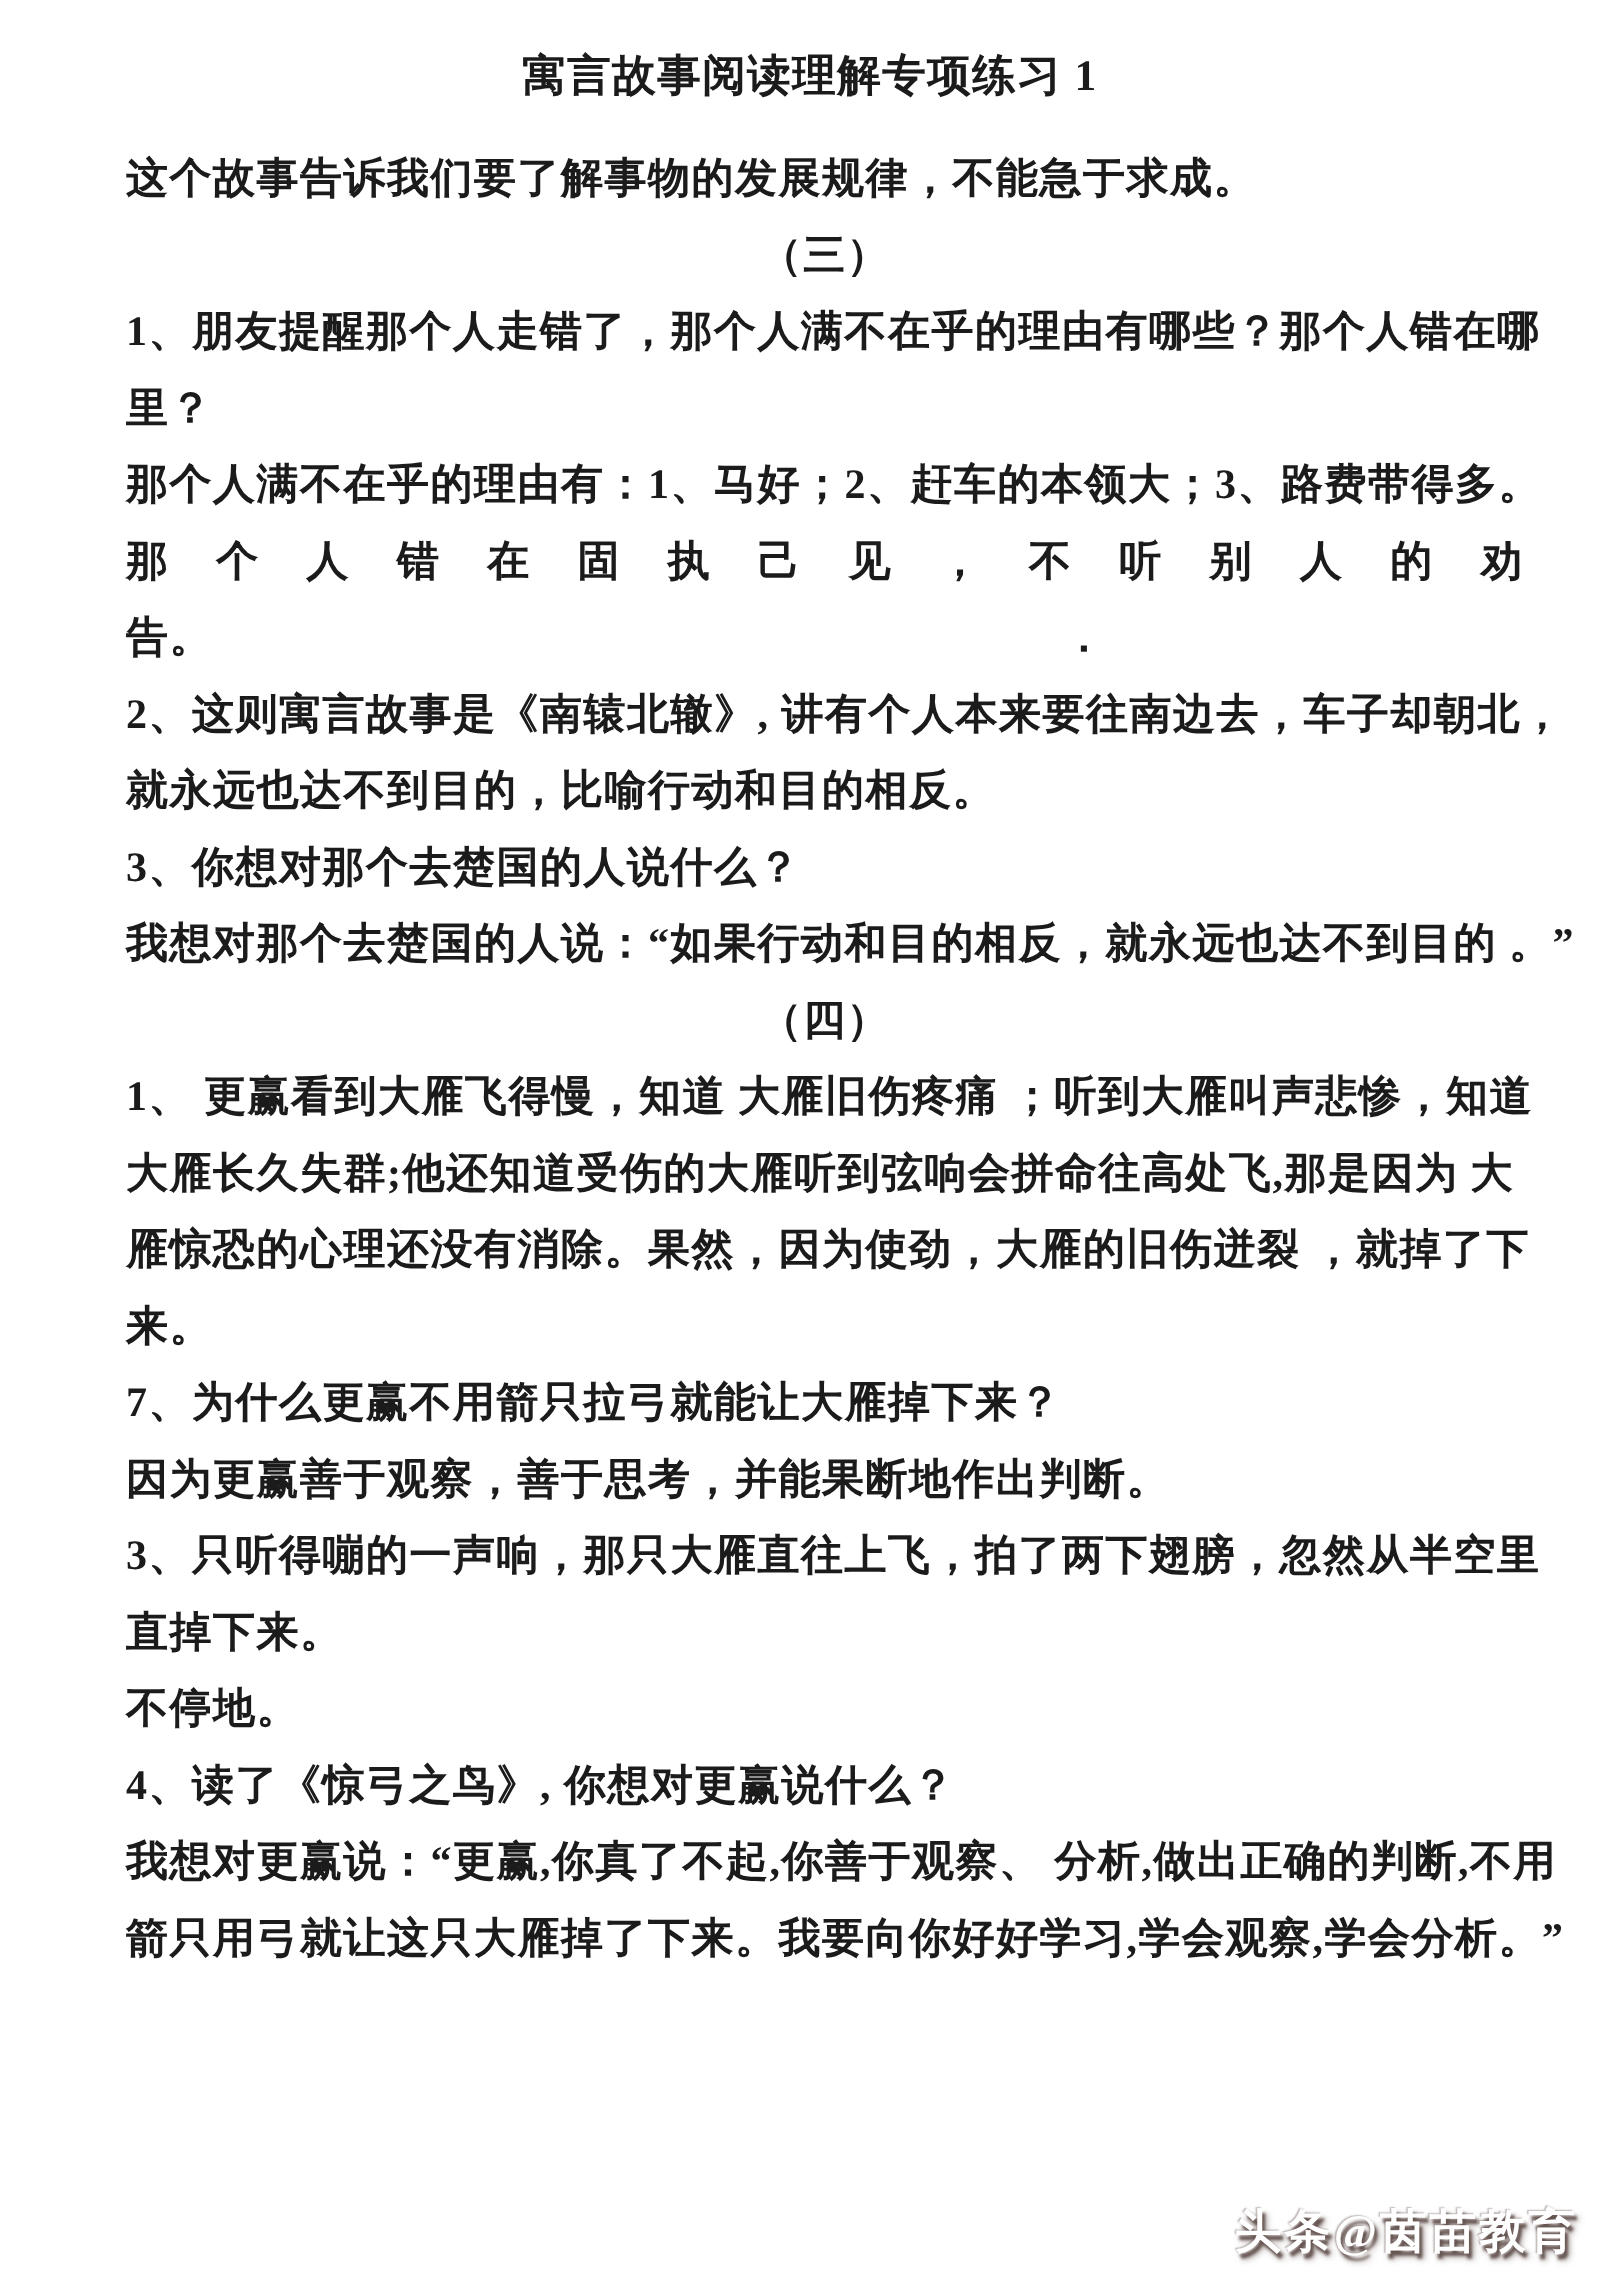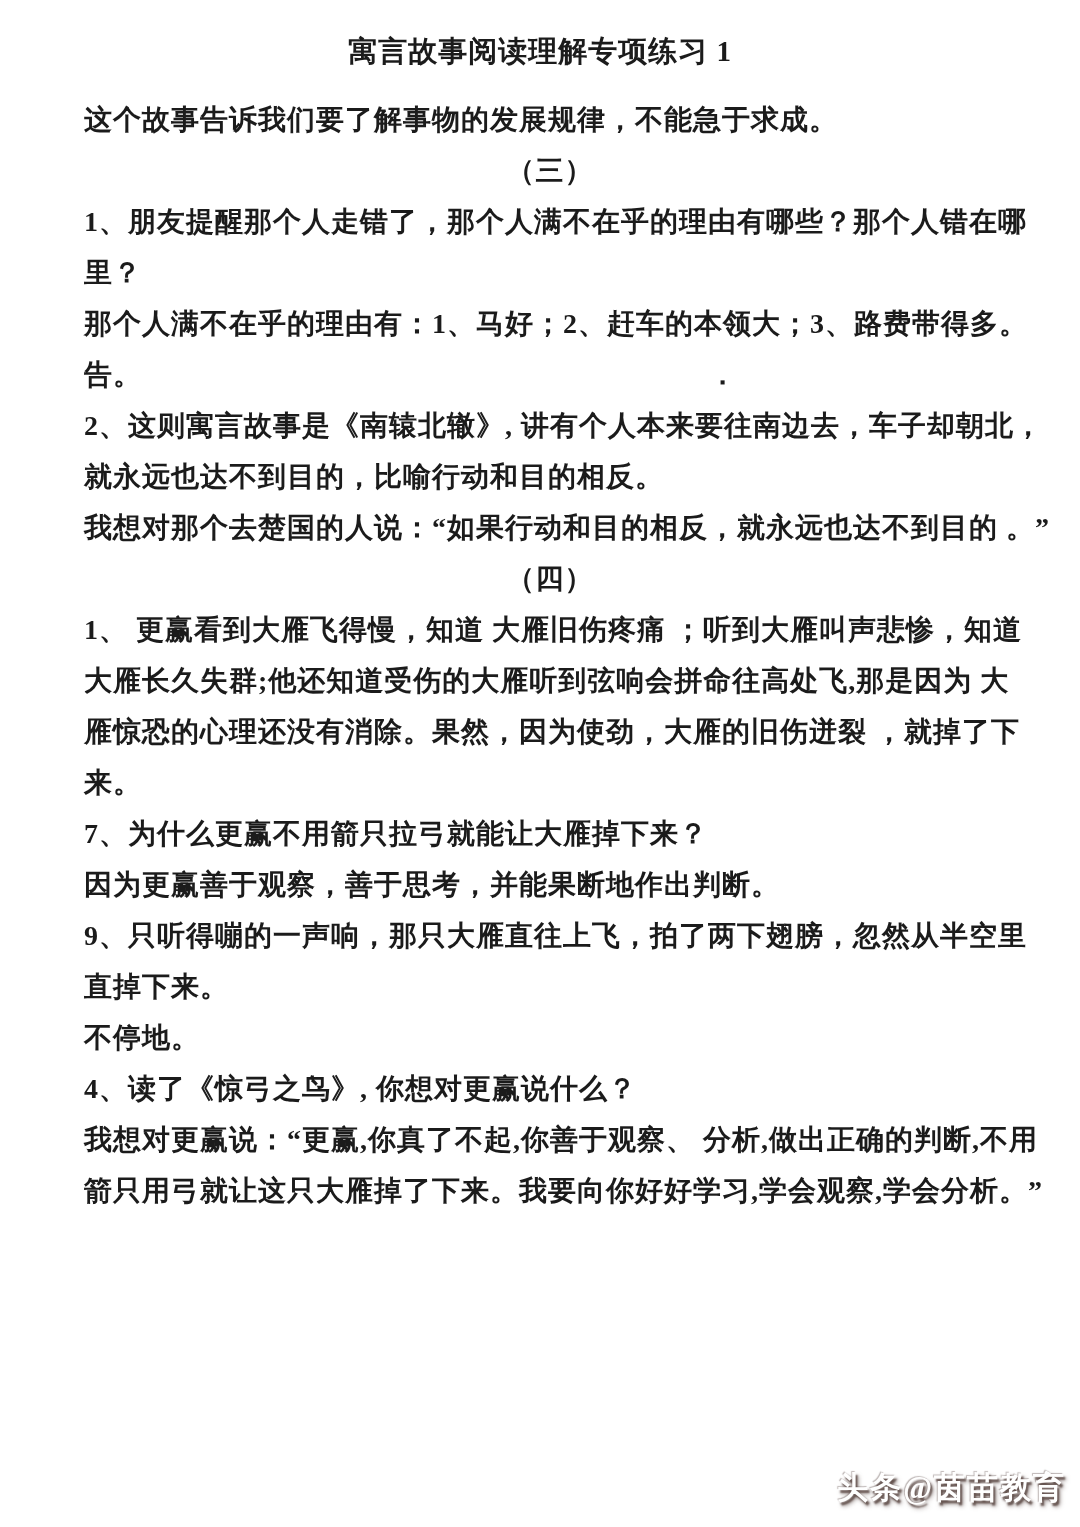--- a/index.html
+++ b/index.html
@@ -47,21 +47,21 @@
     text-align-last: justify;
   }
   .line.justify span.main { display: block; width: 100%; }
   .stray-dot {
     position: absolute;
     top: 0;
     font-size: 28px;
   }
   .watermark {
     position: absolute;
-    right: 14px;
+    right: 28px;
     bottom: 18px;
     font-size: 31px;
     letter-spacing: 2px;
     font-weight: bold;
     color: #ffffff;
     text-shadow:
       2px 3px 2px rgba(96, 78, 74, 0.95),
       3px 4px 4px rgba(96, 78, 74, 0.55),
       -1px -1px 1px rgba(96, 78, 74, 0.40);
   }
@@ -71,32 +71,36 @@
 
 <div class="page">
   <h1 class="title">寓言故事阅读理解专项练习 1</h1>
 
   <div class="body" id="doc-lines">
       <div class="line left"><span class="main">这个故事告诉我们要了解事物的发展规律，不能急于求成。</span></div>
       <div class="line center"><span class="main">（三）</span></div>
       <div class="line left"><span class="main">1、朋友提醒那个人走错了，那个人满不在乎的理由有哪些？那个人错在哪</span></div>
       <div class="line left"><span class="main">里？</span></div>
       <div class="line left"><span class="main">那个人满不在乎的理由有：1、马好；2、赶车的本领大；3、路费带得多。</span></div>
+      <div class="line justify">
+        <span class="main">那 个 人 错 在 固 执 己 见 ， 不 听 别 人 的 劝</span>
+      </div>
       <div class="line left"><span class="main">告。</span><span class="stray-dot" style="left: 67%;">．</span></div>
       <div class="line left"><span class="main">2、这则寓言故事是《南辕北辙》, 讲有个人本来要往南边去，车子却朝北，</span></div>
       <div class="line left"><span class="main">就永远也达不到目的，比喻行动和目的相反。</span></div>
+      <div class="line left"><span class="main">3、你想对那个去楚国的人说什么？</span></div>
       <div class="line left"><span class="main">我想对那个去楚国的人说：“如果行动和目的相反，就永远也达不到目的 。”</span></div>
       <div class="line center"><span class="main">（四）</span></div>
       <div class="line left"><span class="main">1、 更赢看到大雁飞得慢，知道 大雁旧伤疼痛 ；听到大雁叫声悲惨，知道</span></div>
       <div class="line left"><span class="main">大雁长久失群;他还知道受伤的大雁听到弦响会拼命往高处飞,那是因为 大</span></div>
       <div class="line left"><span class="main">雁惊恐的心理还没有消除。果然，因为使劲，大雁的旧伤迸裂 ，就掉了下</span></div>
       <div class="line left"><span class="main">来。</span></div>
       <div class="line left"><span class="main">7、为什么更赢不用箭只拉弓就能让大雁掉下来？</span></div>
       <div class="line left"><span class="main">因为更赢善于观察，善于思考，并能果断地作出判断。</span></div>
-      <div class="line left"><span class="main">9、只听得嘣的一声响，那只大雁直往上飞，拍了两下翅膀，忽然从半空里</span></div>
+      <div class="line left"><span class="main">3、只听得嘣的一声响，那只大雁直往上飞，拍了两下翅膀，忽然从半空里</span></div>
       <div class="line left"><span class="main">直掉下来。</span></div>
       <div class="line left"><span class="main">不停地。</span></div>
       <div class="line left"><span class="main">4、读了《惊弓之鸟》, 你想对更赢说什么？</span></div>
       <div class="line left"><span class="main">我想对更赢说：“更赢,你真了不起,你善于观察、 分析,做出正确的判断,不用</span></div>
       <div class="line left"><span class="main">箭只用弓就让这只大雁掉了下来。我要向你好好学习,学会观察,学会分析。”</span></div>
     </div>
 
   <div class="watermark">
     <span>头条@茵苗教育</span>
   </div>

